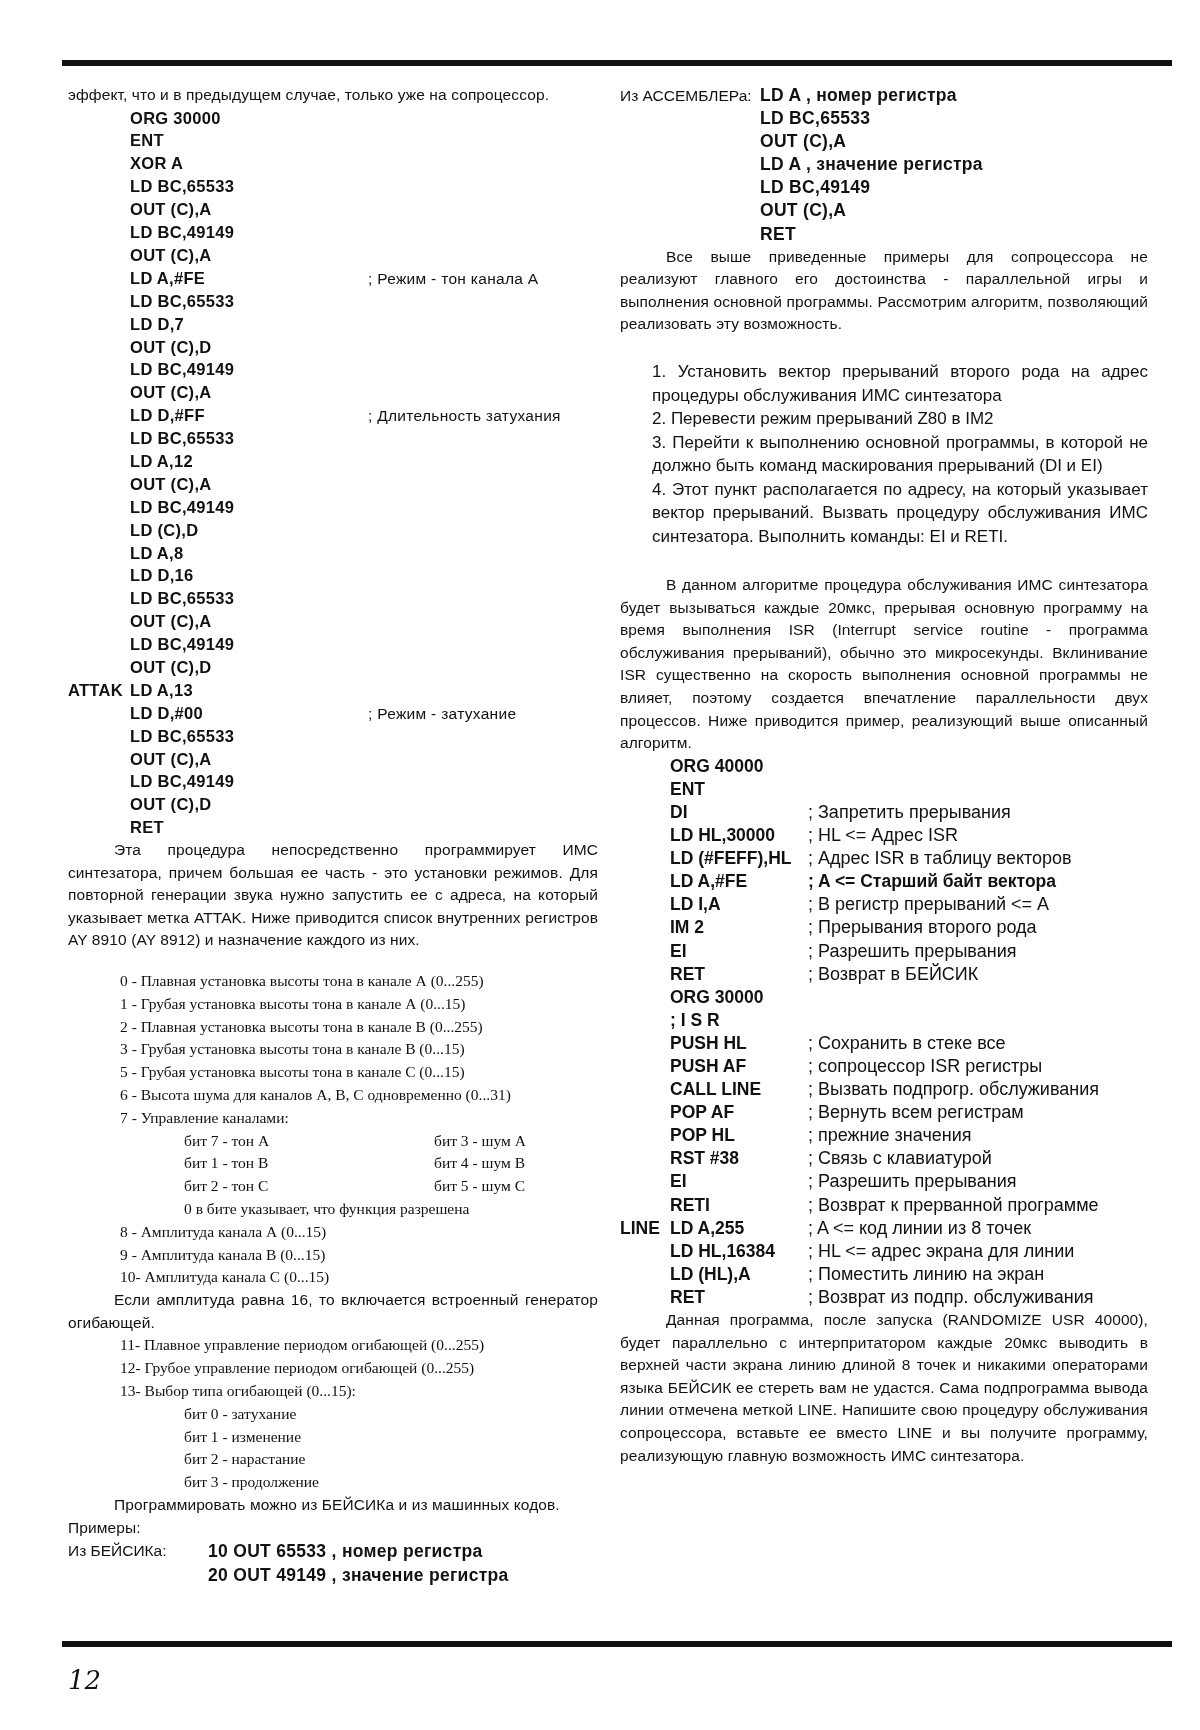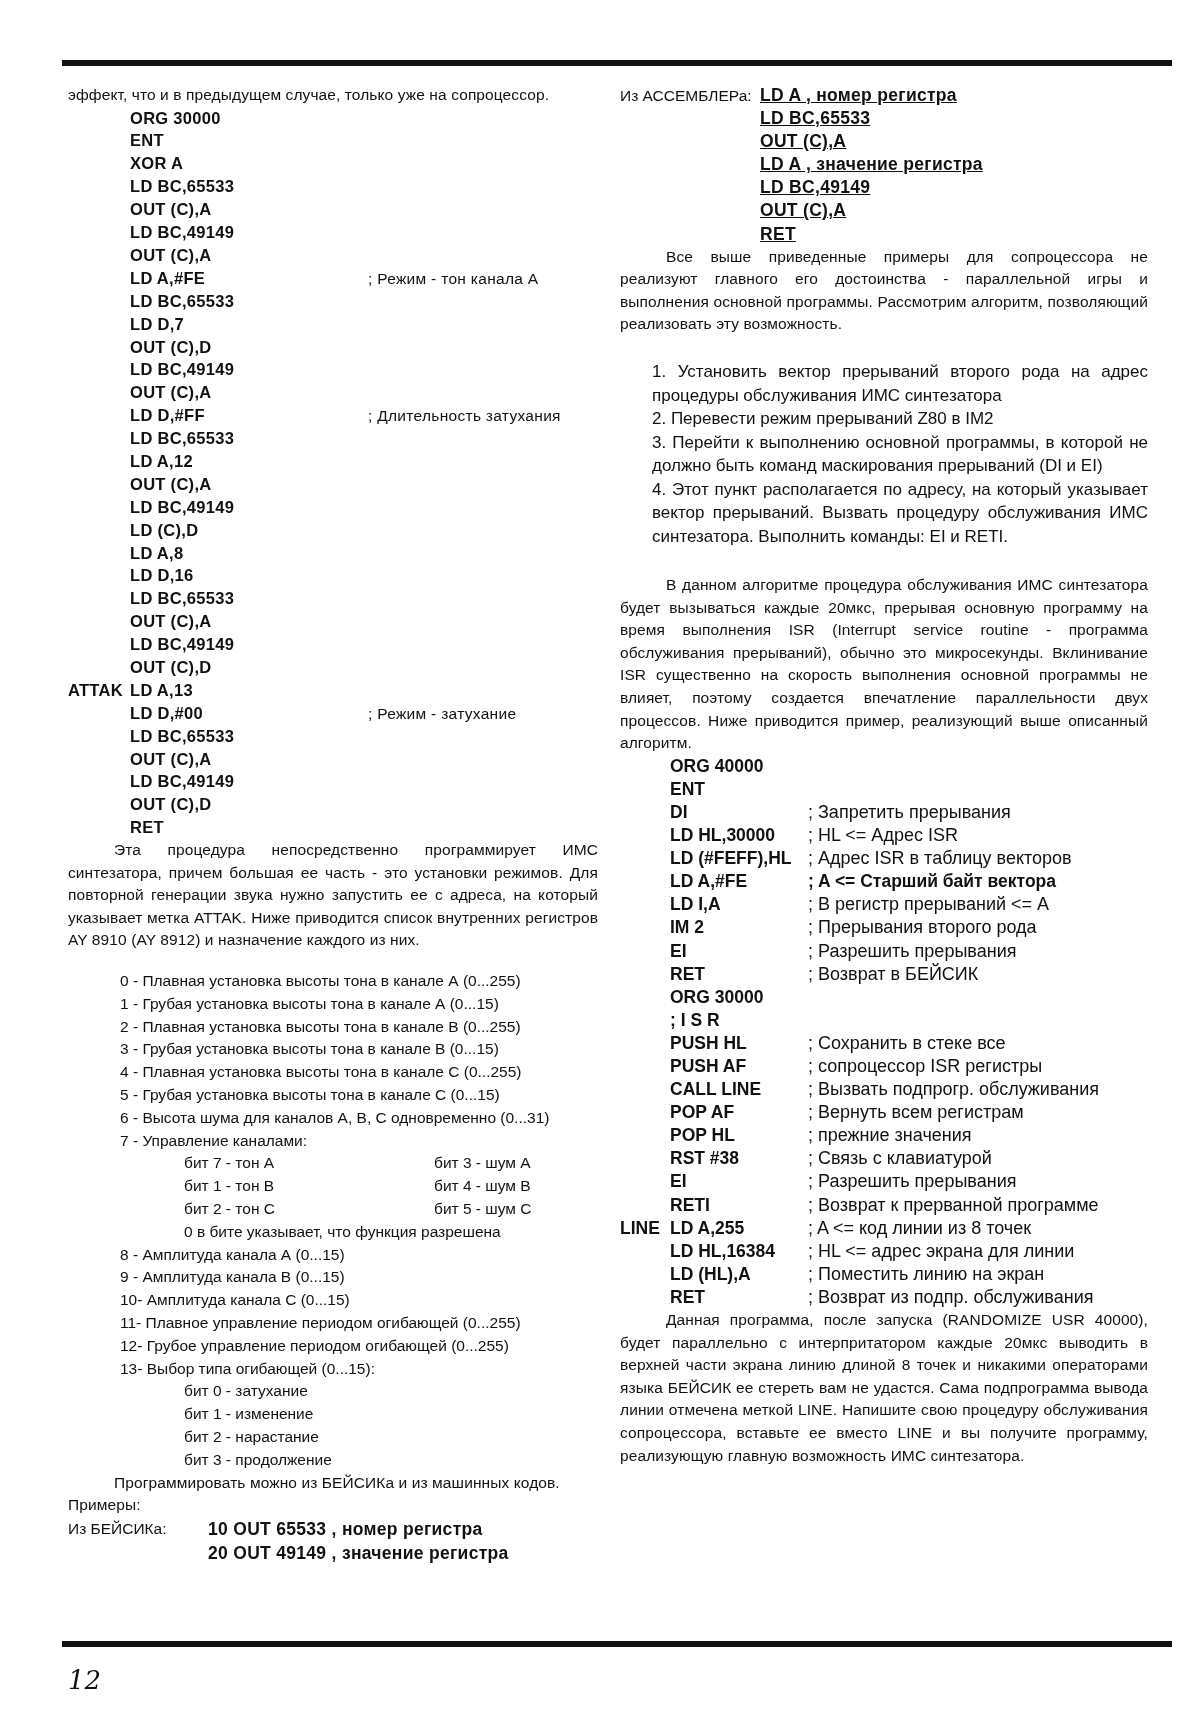--- a/index.html
+++ b/index.html
@@ -19,34 +19,34 @@
   .p { font-size: 15.5px; line-height: 22.6px; text-align: justify; letter-spacing: 0.1px; font-stretch: condensed; }
   .p.indent { text-indent: 46px; }
   .p.plain { text-indent: 0; }
 
   .code { font-weight: bold; font-size: 16.5px; line-height: 22.6px; letter-spacing: 0.3px; }
   .cl { display: flex; height: 22.9px; align-items: baseline; }
   .cl .lbl { width: 62px; flex: none; font-weight: bold; }
   .cl .ins { width: 238px; flex: none; }
   .cl .cmt { font-weight: normal; font-size: 15.5px; }
 
-  .reglist { margin-left: 52px; font-size: 15.5px; line-height: 22.6px; }
+  .reglist { margin-left: 52px; font-size: 15.5px; line-height: 22.6px; font-family: Liberation Serif, serif; }
   .reglist .item { height: 22.8px; white-space: nowrap; }
   .bits { display: grid; grid-template-columns: 250px 200px; margin-left: 64px; }
   .bits div { height: 22.8px; }
   .sub { margin-left: 64px; }
   .note-center { margin-left: 64px; }
 
   .examples { display: flex; font-size: 15.5px; }
   .examples .ex-label { width: 140px; flex: none; line-height: 24px; }
   .examples .ex-code { font-weight: bold; font-size: 17.5px; line-height: 24px; letter-spacing: 0.3px; }
 
   .asm-ex { display: flex; font-size: 15.5px; }
   .asm-ex .ex-label { width: 140px; flex: none; line-height: 23px; }
-  .asm-ex .ex-code { font-weight: bold; font-size: 17.5px; line-height: 23.1px; letter-spacing: 0.3px; text-decoration: underline; }
+  .asm-ex .ex-code { font-weight: bold; font-size: 17.5px; line-height: 23.1px; letter-spacing: 0.3px; }
 
   .steps { margin-left: 32px; font-size: 17px; line-height: 23.5px; text-align: justify; }
   .steps .step { margin: 0; }
 
   .isr { font-weight: bold; font-size: 17.5px; line-height: 23.1px; margin-left: 0; }
   .isr .cl { height: 23.1px; }
   .isr .cl .lbl { width: 50px; }
   .isr .cl .ins { width: 138px; }
   .isr .cl .cmt { font-size: 18px; }
   .isr .cl .cmt.big { font-size: 17.5px; font-weight: bold; }
@@ -224,37 +224,37 @@
       </div>
   </div>
 
   <div class="p indent" style="margin-bottom:18px">Эта процедура непосредственно программирует ИМС синтезатора, причем большая ее часть - это установки режимов. Для повторной генерации звука нужно запустить ее с адреса, на который указывает метка ATTAK. Ниже приводится список внутренних регистров AY 8910 (AY 8912) и назначение каждого из них.</div>
 
   <div class="reglist">
     <div class="item">0 - Плавная установка высоты тона в канале А (0...255)</div>
     <div class="item">1 - Грубая установка высоты тона в канале А (0...15)</div>
     <div class="item">2 - Плавная установка высоты тона в канале В (0...255)</div>
     <div class="item">3 - Грубая установка высоты тона в канале В (0...15)</div>
-    <div class="item">4 - Плавная установка высоты тона в канале С (0...255)</div>
     <div class="item">5 - Грубая установка высоты тона в канале С (0...15)</div>
     <div class="item">6 - Высота шума для каналов А, В, С одновременно (0...31)</div>
     <div class="item">7 - Управление каналами:</div>
     <div class="bits">
       <div>бит 7 - тон А</div>
       <div>бит 3 - шум А</div>
       <div>бит 1 - тон В</div>
       <div>бит 4 - шум В</div>
       <div>бит 2 - тон С</div>
       <div>бит 5 - шум С</div>
     </div>
     <div class="item note-center">0 в бите указывает, что функция разрешена</div>
     <div class="item">8 - Амплитуда канала А (0...15)</div>
     <div class="item">9 - Амплитуда канала В (0...15)</div>
     <div class="item">10- Амплитуда канала С (0...15)</div>
   </div>
+  <div class="p indent">Если амплитуда равна 16, то включается встроенный генератор огибающей.</div>
   <div class="reglist">
     <div class="item">11- Плавное управление периодом огибающей (0...255)</div>
     <div class="item">12- Грубое управление периодом огибающей  (0...255)</div>
     <div class="item">13- Выбор типа огибающей (0...15):</div>
     <div class="item sub">бит 0 - затухание</div>
     <div class="item sub">бит 1 - изменение</div>
     <div class="item sub">бит 2 - нарастание</div>
     <div class="item sub">бит 3 - продолжение</div>
   </div>
   <div class="p indent">Программировать можно из БЕЙСИКа и из машинных кодов.</div>

